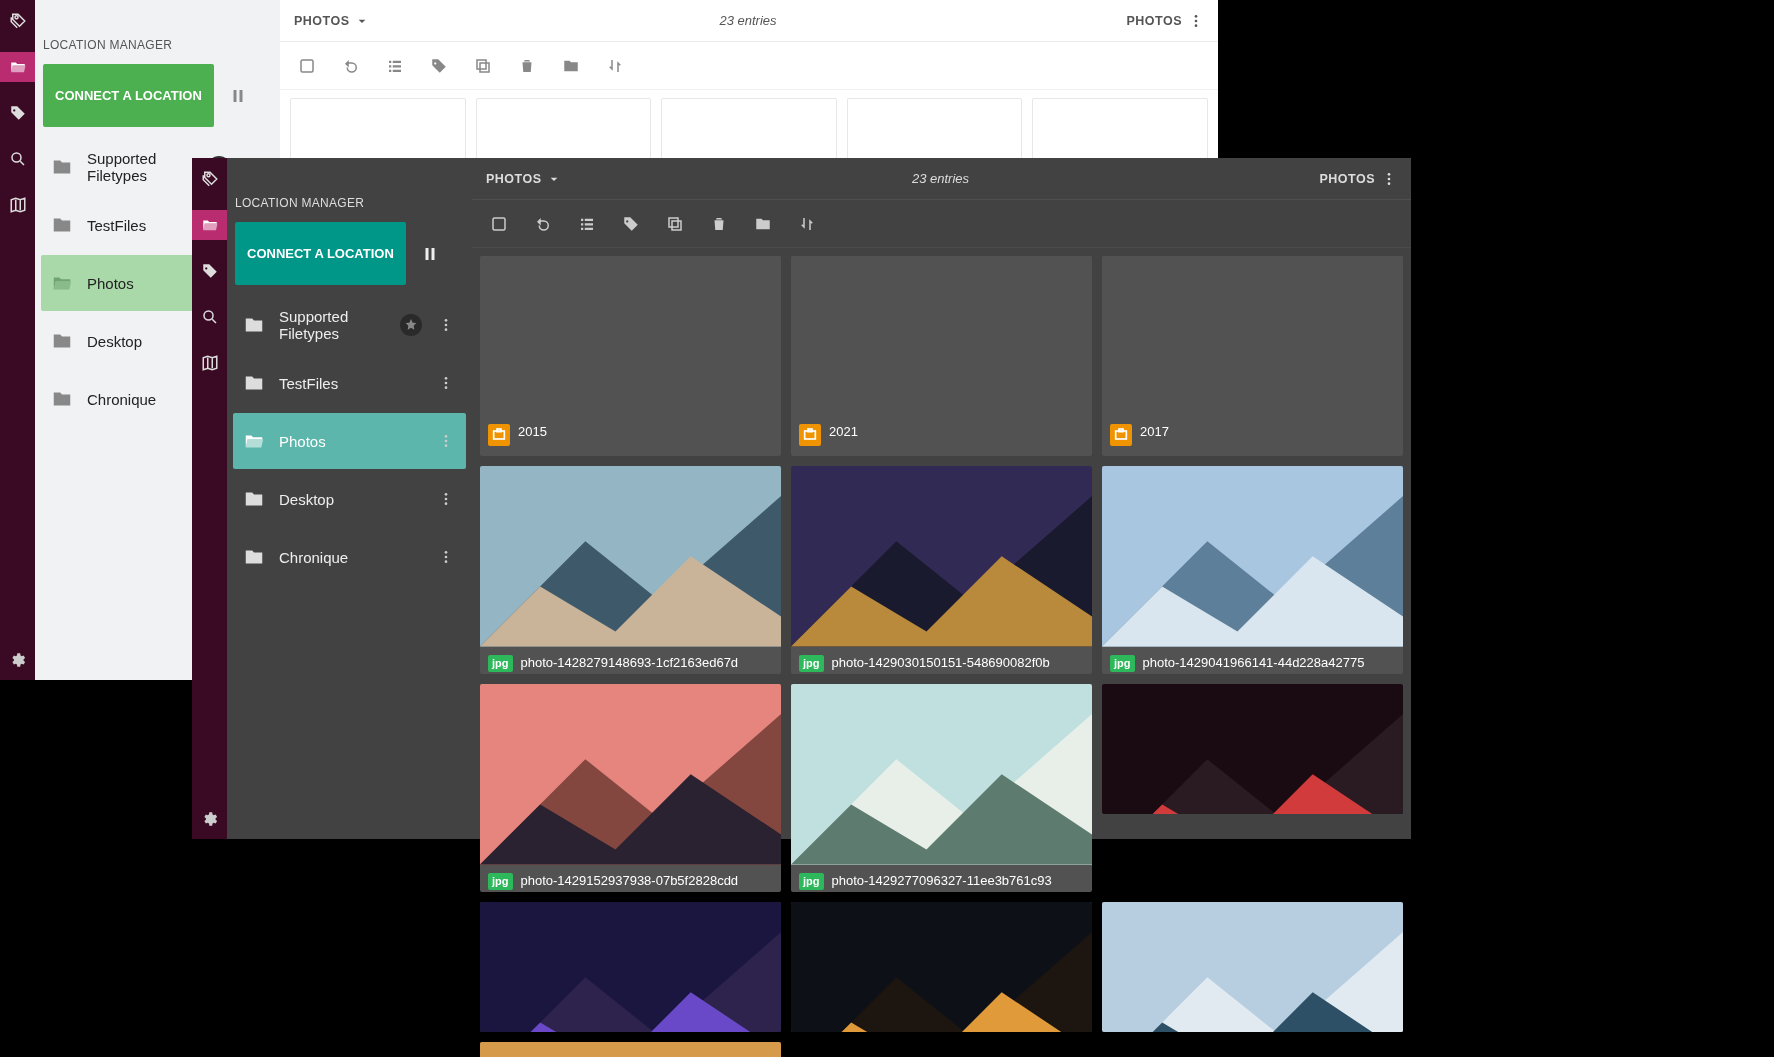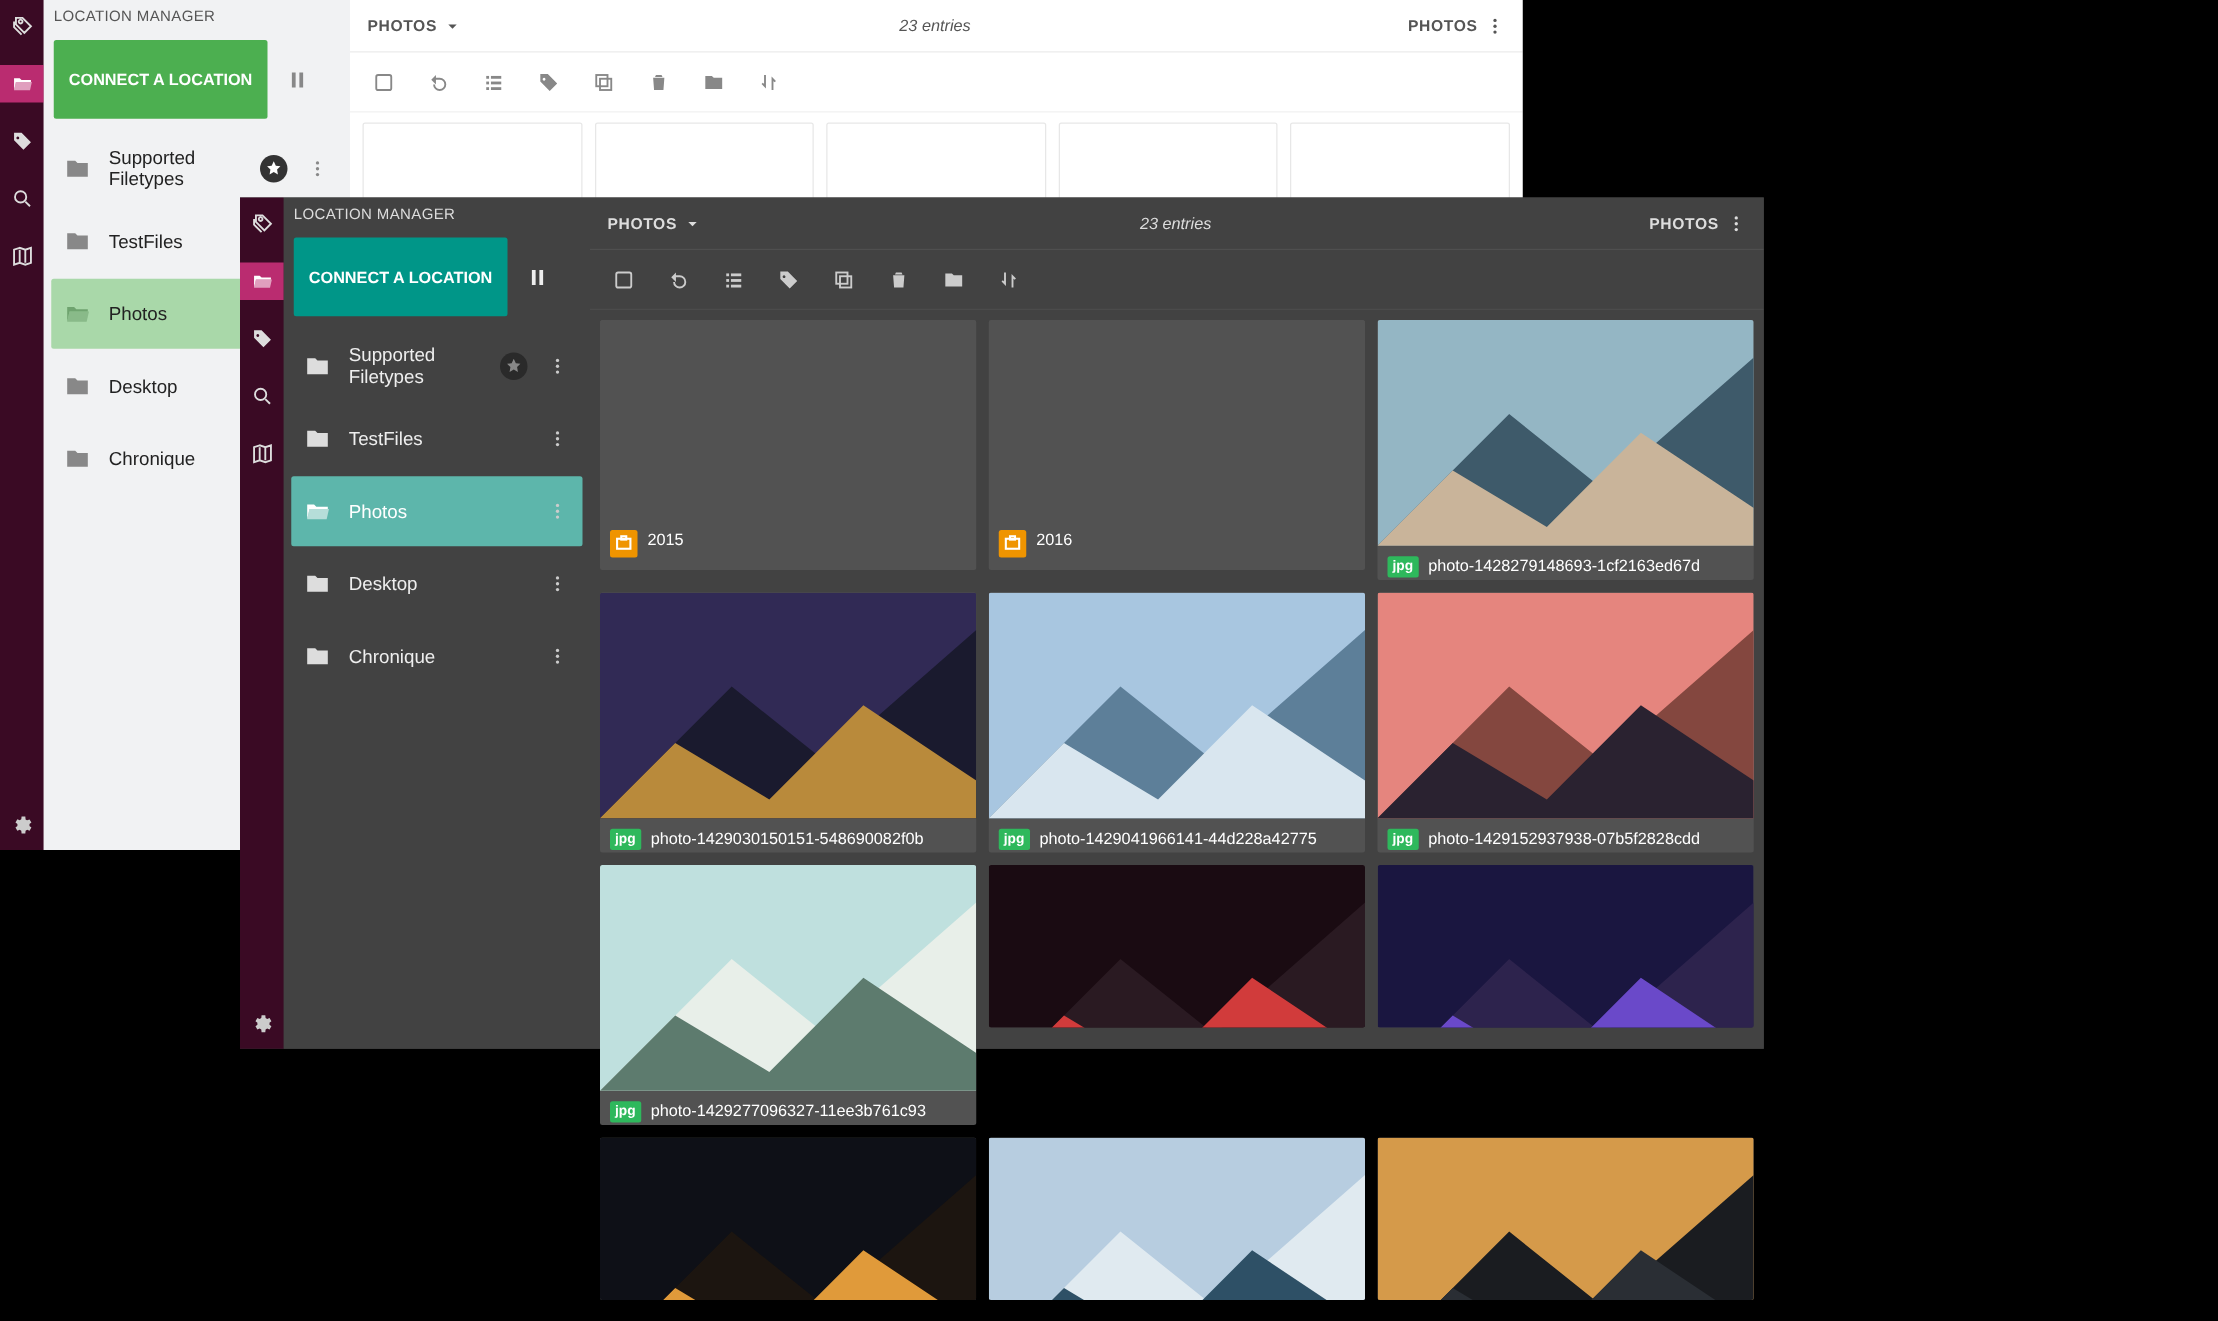--- a/index.html
+++ b/index.html
@@ -25,21 +25,21 @@
     display:flex; flex-direction:column; align-items:center;
     padding-top:6px; gap:16px;
   }
   .rail .rail-item { width:35px; height:30px; display:flex; align-items:center; justify-content:center; color:#ddd; cursor:pointer; }
   .rail .rail-item.active { background:#ba2c70; color:#fff; }
   .rail .rail-spacer { flex:1; }
   .rail .rail-footer { width:35px; height:40px; display:flex; align-items:center; justify-content:center; color:#ccc; }
 
   .location-panel { position:absolute; display:flex; flex-direction:column; }
   .loc-header { display:flex; align-items:center; gap:10px; padding:6px 8px; }
-  .loc-title { font-size:12px; font-weight:500; letter-spacing:.3px; }
+  .loc-title { font-size:12px; font-weight:500; letter-spacing:.3px;margin-top:32px; }
   .connect-btn {
     font-size:13px; font-weight:600; padding:24px 12px; border:none; border-radius:2px;
     cursor:pointer;
   }
   .pause-btn { display:flex; align-items:center; justify-content:center; width:28px; height:28px; }
 
   .tree { padding:4px 0; }
   .tree-row {
     display:flex; align-items:center; gap:14px;
     padding:0 10px; height:56px; margin:2px 6px; border-radius:2px;
@@ -553,21 +553,32 @@
     </div>
         </div>
         <div class="tile folder">
     <div class="thumb"></div>
     <div class="tile-caption">
       <span class="badge-folder">
         <svg class="icon-sm">
                 <use href="#i-folder-badge"></use>
               </svg>
       </span>
-      <span class="tile-name">2016</span>
+      <span class="tile-name">2021</span>
+    </div>
+        </div>
+        <div class="tile folder">
+    <div class="thumb"></div>
+    <div class="tile-caption">
+      <span class="badge-folder">
+        <svg class="icon-sm">
+                <use href="#i-folder-badge"></use>
+              </svg>
+      </span>
+      <span class="tile-name">2017</span>
     </div>
         </div>
         <div class="tile file">
     <div class="thumb">
             <svg viewBox="0 0 100 60" preserveAspectRatio="none">
     <rect width="100" height="60" fill="#94b6c4"></rect>
     <polygon points="0,60 35,25 60,45 100,10 100,60" fill="#3e5a6a"></polygon>
     <polygon points="0,60 20,40 45,55 70,30 100,50 100,60" fill="#c9b49a"></polygon>
   </svg>
           </div>

